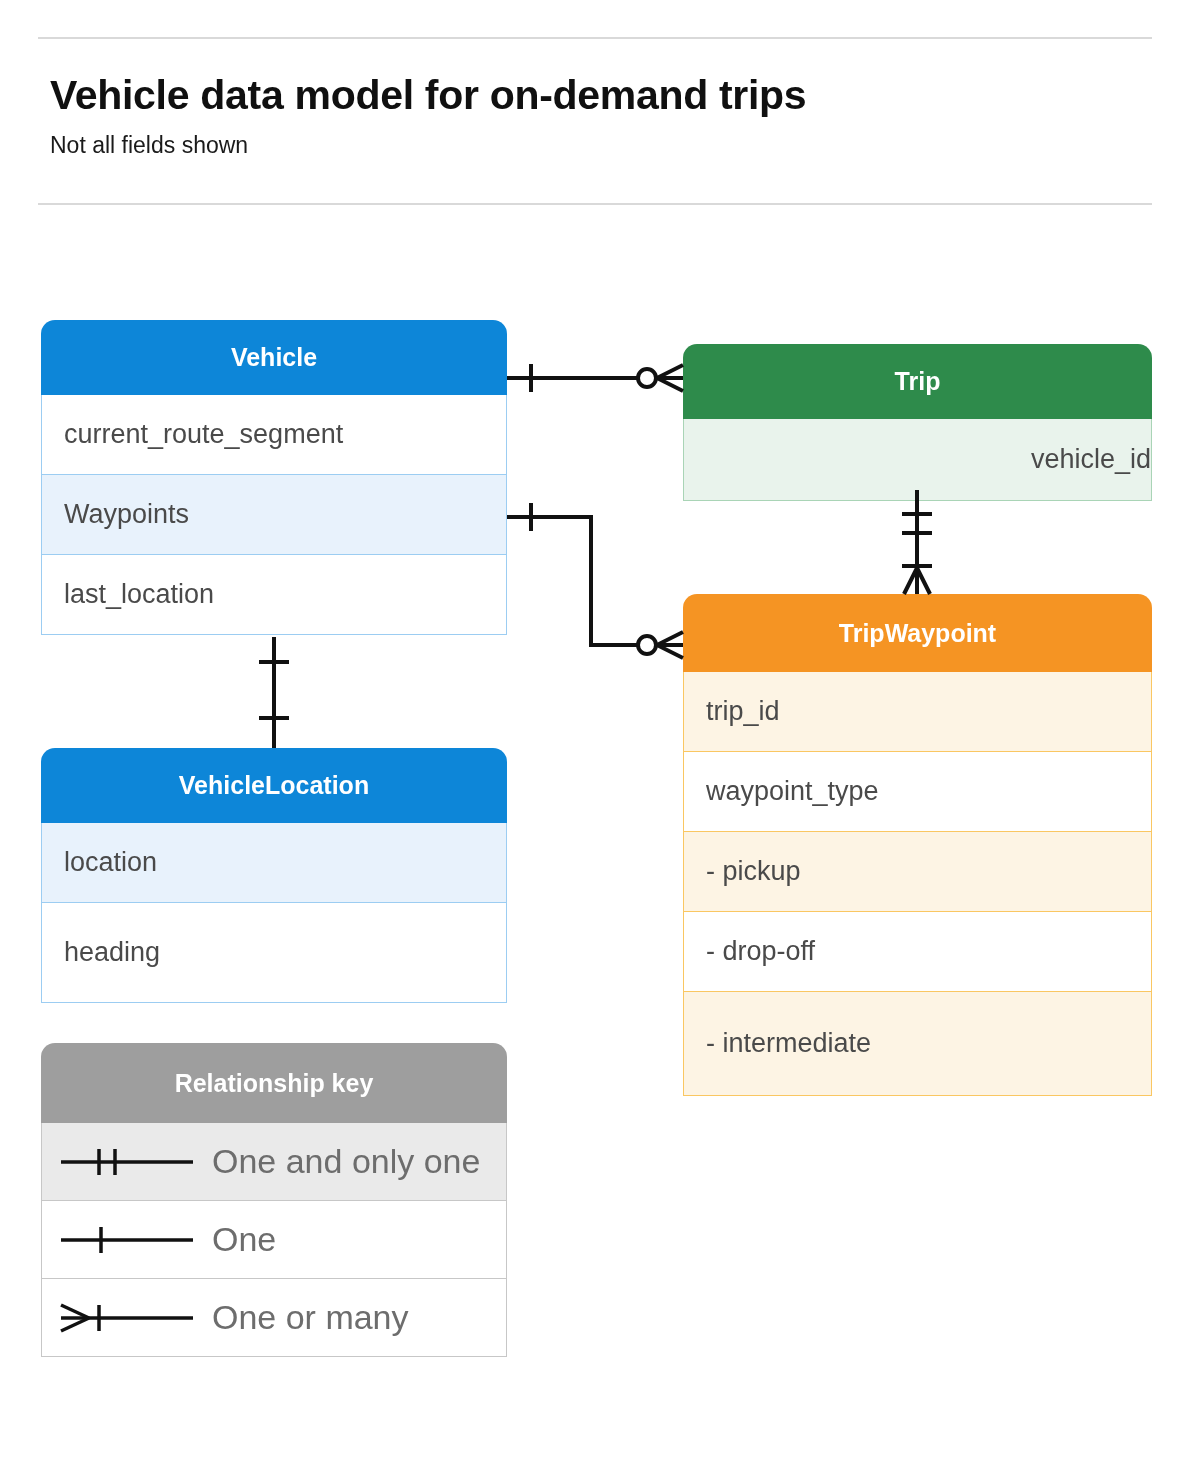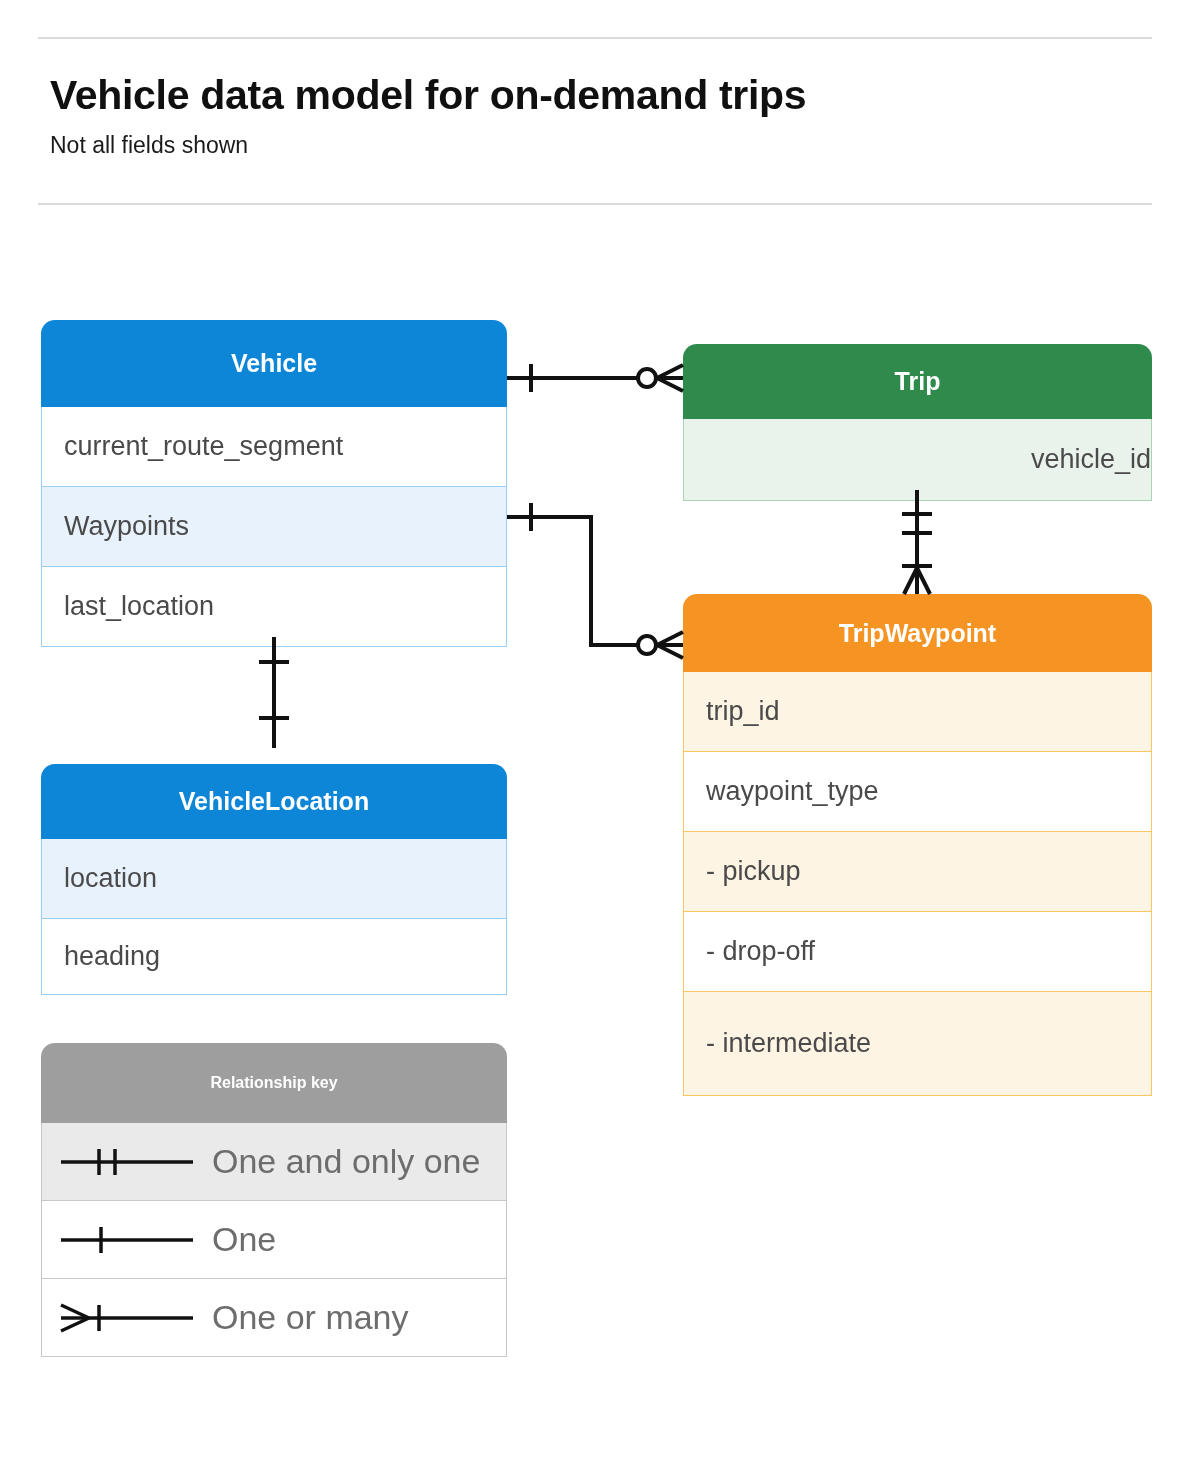--- a/index.html
+++ b/index.html
@@ -94,21 +94,21 @@
     position: absolute;
     left: 41px;
     top: 1043px;
     width: 466px;
   }
   #legend-header {
     height: 80px;
     background: #9e9e9e;
     border-radius: 14px 14px 0 0;
     color: #ffffff;
-    font-size: 16px;
+    font-size: 25px;
     font-weight: bold;
     display: flex;
     align-items: center;
     justify-content: center;
   }
   .legend-row {
     box-sizing: border-box;
     height: 78px;
     display: flex;
     align-items: center;
@@ -143,21 +143,21 @@
 </head>
 <body>
 
 <div class="rule" id="rule-top"></div>
 <div class="rule" id="rule-bottom"></div>
 
 <div id="page-title">Vehicle data model for on-demand trips</div>
 <div id="page-subtitle">Not all fields shown</div>
 
 <div class="entity blue" style="left:41px; top:320px; width:466px;">
-  <div class="entity-header" style="height:87px;">
+  <div class="entity-header" style="height:75px;">
     <span>Vehicle</span>
   </div>
   <div class="entity-row row-a" style="height:80px;">
     <span>current_route_segment</span>
   </div>
   <div class="entity-row row-b" style="height:80px;">
     <span>Waypoints</span>
   </div>
   <div class="entity-row row-a" style="height:80px;">
     <span>last_location</span>
@@ -166,28 +166,28 @@
 
 <div class="entity green" style="left:683px; top:333px; width:469px;margin-top:11px;">
   <div class="entity-header" style="height:75px;">
     <span>Trip</span>
   </div>
   <div class="entity-row row-a" style="height:82px;">
     <span>vehicle_id</span>
   </div>
 </div>
 
-<div class="entity blue" style="left:41px; top:748px; width:466px;margin-top:16px;">
+<div class="entity blue" style="left:41px; top:748px; width:466px;">
   <div class="entity-header" style="height:75px;">
     <span>VehicleLocation</span>
   </div>
   <div class="entity-row row-b" style="height:80px;">
     <span>location</span>
   </div>
-  <div class="entity-row row-a" style="height:76px;">
+  <div class="entity-row row-a" style="height:100px;">
     <span>heading</span>
   </div>
 </div>
 
 <div class="entity orange" style="left:683px; top:594px; width:469px;">
   <div class="entity-header" style="height:78px;">
     <span>TripWaypoint</span>
   </div>
   <div class="entity-row row-a" style="height:80px;">
     <span>trip_id</span>

